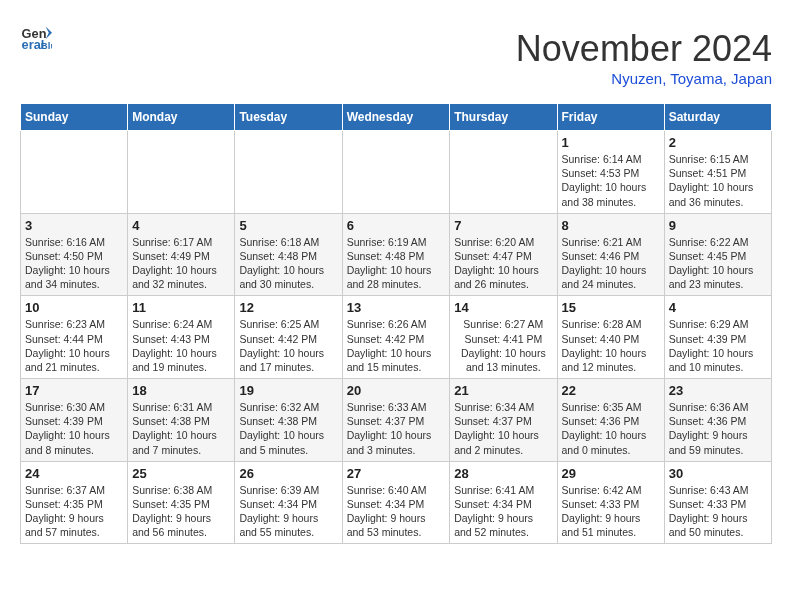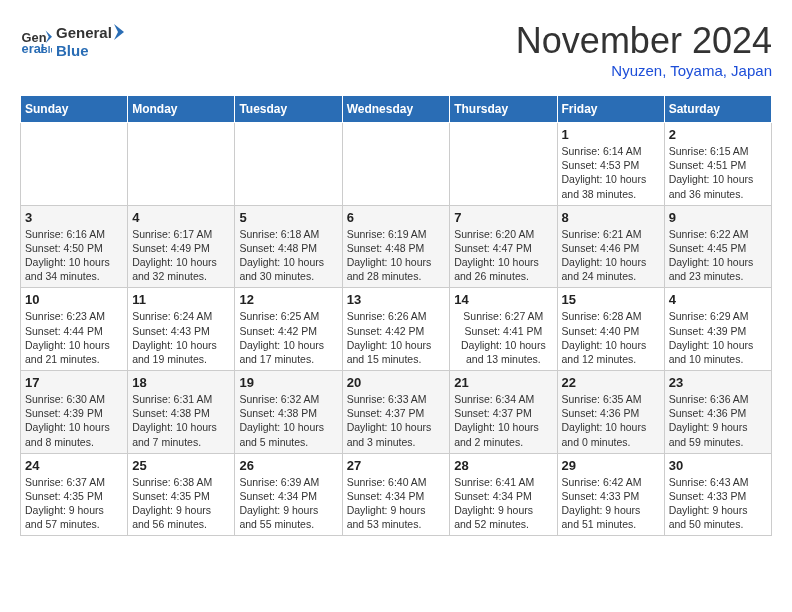--- a/index.html
+++ b/index.html
@@ -25,20 +25,21 @@
       height: 32px;
       margin-right: 4px;
     }
     .title-block {
       text-align: right;
     }
     .month-title {
       font-size: 36px;
       font-weight: normal;
       color: #333;
+      margin-top: 8px;
     }
     .location {
       font-size: 15px;
       color: #1d4ed8;
     }
     table {
       width: 100%;
       border-collapse: collapse;
       font-size: 11px;
       padding-left: 36px;
@@ -83,29 +84,20 @@
 <body>
 
 <div class="header">
   <div class="logo">
     <svg class="logo-icon" viewBox="0 0 40 40">
       <text x="2" y="22" font-size="16" font-weight="bold" fill="#333">Gen</text>
       <text x="2" y="36" font-size="16" font-weight="bold" fill="#2a6db5">eral</text>
       <polygon points="32,8 40,16 32,24 36,16" fill="#2a6db5"></polygon>
       <text x="26" y="36" font-size="12" font-weight="bold" fill="#2a6db5">Blue</text>
     </svg>
-    <div>
-      <div style="display:flex; align-items:baseline; gap:0px;">
-        <svg width="70" height="40" viewBox="0 0 70 40">
-          <text x="0" y="18" font-size="15" font-weight="bold" fill="#333">General</text>
-          <polygon points="58,4 68,12 58,20 62,12" fill="#2a6db5"></polygon>
-          <text x="0" y="36" font-size="15" font-weight="bold" fill="#2a6db5">Blue</text>
-        </svg>
-      </div>
-    </div>
   </div>
   <div class="title-block">
     <div class="month-title">November 2024</div>
     <div class="location">Nyuzen, Toyama, Japan</div>
   </div>
 </div>
 
 <table>
   <thead>
     <tr id="weekday-header">

